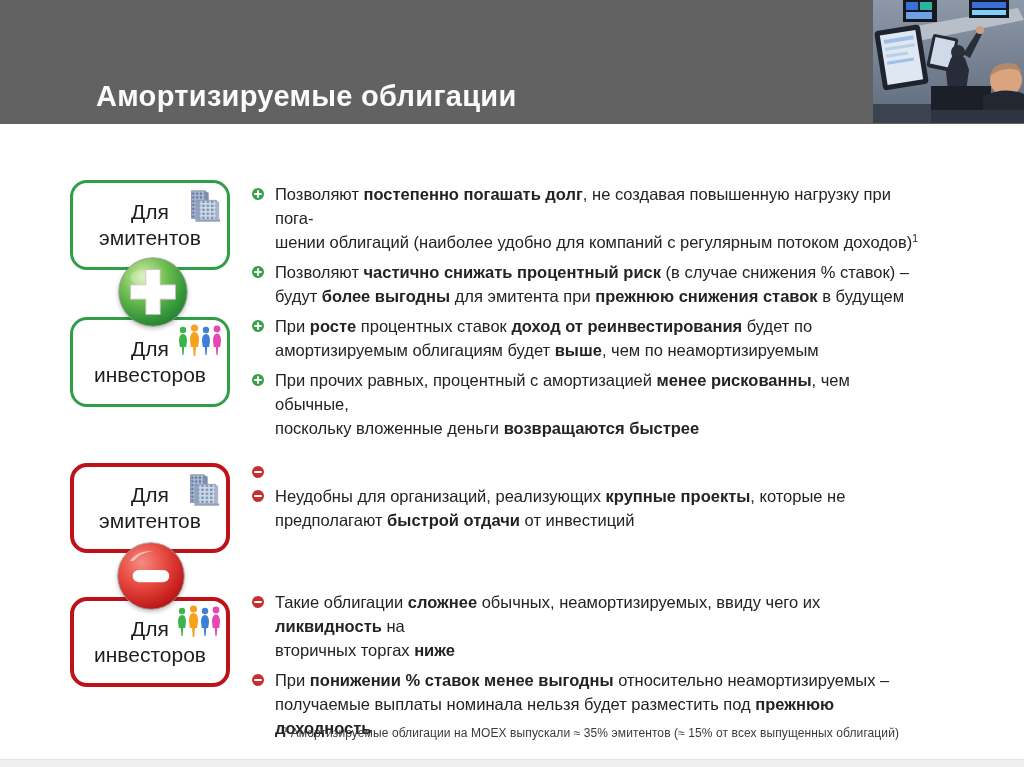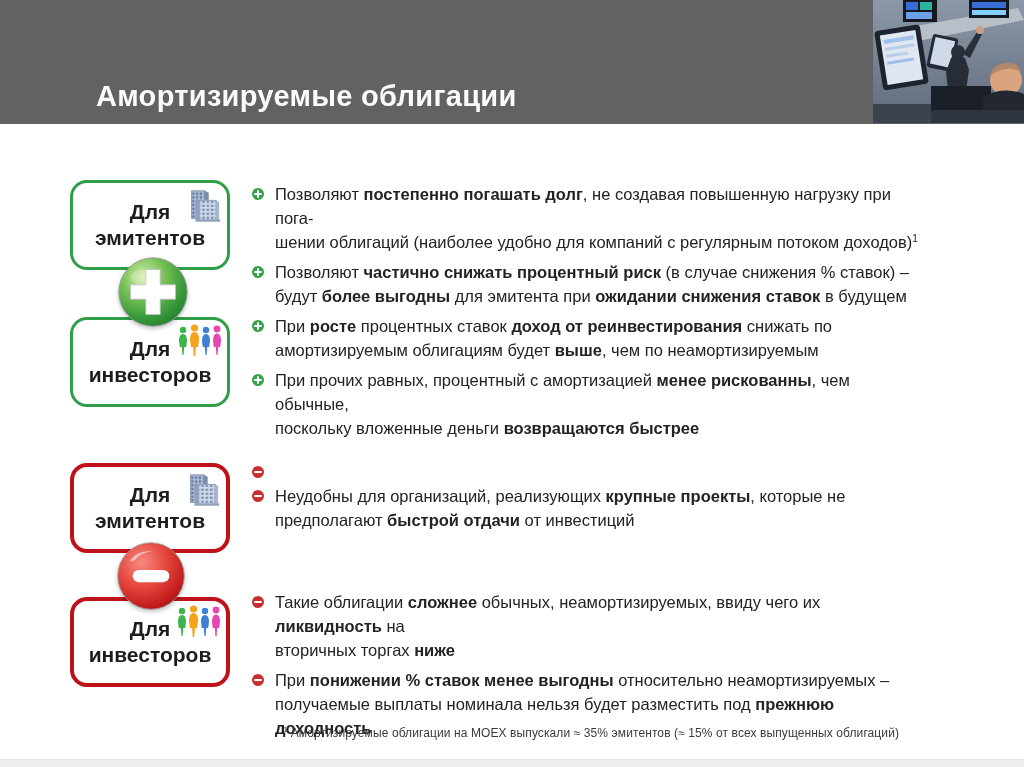--- a/index.html
+++ b/index.html
@@ -27,21 +27,21 @@
   .photo svg{display:block;}
 
   
   .infobox{
     position:absolute; left:70px; width:160px; height:90px;
     background:#fff; border-radius:17px;
     display:flex; align-items:center; justify-content:center; text-align:center;
   }
   .infobox.green{border:3px solid var(--green);}
   .infobox.red{border:4px solid var(--red);}
-  .boxlabel{font-size:21px; font-weight:bold; line-height:26px; color:#1d1d1d;}
+  .boxlabel{font-size:21px; font-weight:normal; line-height:26px; color:#1d1d1d;}
   .boxicon{position:absolute; top:5px; right:5px;}
   .boxicon svg{display:block;}
 
   
   .badge{position:absolute; z-index:5;}
   .badge svg{display:block; filter:drop-shadow(0 2px 2px rgba(0,0,0,.25));}
 
   
   .bullets{
     position:absolute; left:252px; width:668px;
@@ -248,33 +248,33 @@
       </span>
       <span class="btext"><span>Позволяют </span><b>постепенно погашать долг</b><span>, не создавая повышенную нагрузку при пога-</span><br><span>шении облигаций (наиболее удобно для компаний с регулярным потоком доходов)</span><sup>1</sup></span>
     </div>
     <div class="bullet">
       <span class="marker">
         <svg width="12" height="12" viewBox="0 0 12 12">
           <circle cx="6" cy="6" r="6" fill="#35a048"></circle>
           <path d="M6 3v6M3 6h6" stroke="#fff" stroke-width="1.9" stroke-linecap="round"></path>
         </svg>
       </span>
-      <span class="btext"><span>Позволяют </span><b>частично снижать процентный риск</b><span> (в случае снижения % ставок) –</span><br><span>будут </span><b>более выгодны</b><span> для эмитента при </span><b>ожидании снижения ставок</b><span> в будущем</span></span>
+      <span class="btext"><span>Позволяют </span><b>частично снижать процентный риск</b><span> (в случае снижения % ставок) –</span><br><span>будут </span><b>более выгодны</b><span> для эмитента при </span><b>прежнюю снижения ставок</b><span> в будущем</span></span>
     </div>
   </div>
 
 <div class="bullets" style="top:314px">
     <div class="bullet">
       <span class="marker">
         <svg width="12" height="12" viewBox="0 0 12 12">
           <circle cx="6" cy="6" r="6" fill="#35a048"></circle>
           <path d="M6 3v6M3 6h6" stroke="#fff" stroke-width="1.9" stroke-linecap="round"></path>
         </svg>
       </span>
-      <span class="btext"><span>При </span><b>росте</b><span> процентных ставок </span><b>доход от реинвестирования</b><span> снижать по</span><br><span>амортизируемым облигациям будет </span><b>выше</b><span>, чем по неамортизируемым</span></span>
+      <span class="btext"><span>При </span><b>росте</b><span> процентных ставок </span><b>доход от реинвестирования</b><span> будет по</span><br><span>амортизируемым облигациям будет </span><b>выше</b><span>, чем по неамортизируемым</span></span>
     </div>
     <div class="bullet">
       <span class="marker">
         <svg width="12" height="12" viewBox="0 0 12 12">
           <circle cx="6" cy="6" r="6" fill="#35a048"></circle>
           <path d="M6 3v6M3 6h6" stroke="#fff" stroke-width="1.9" stroke-linecap="round"></path>
         </svg>
       </span>
       <span class="btext"><span>При прочих равных, процентный с амортизацией </span><b>менее рискованны</b><span>, чем обычные,</span><br><span>поскольку вложенные деньги </span><b>возвращаются быстрее</b></span>
     </div>

